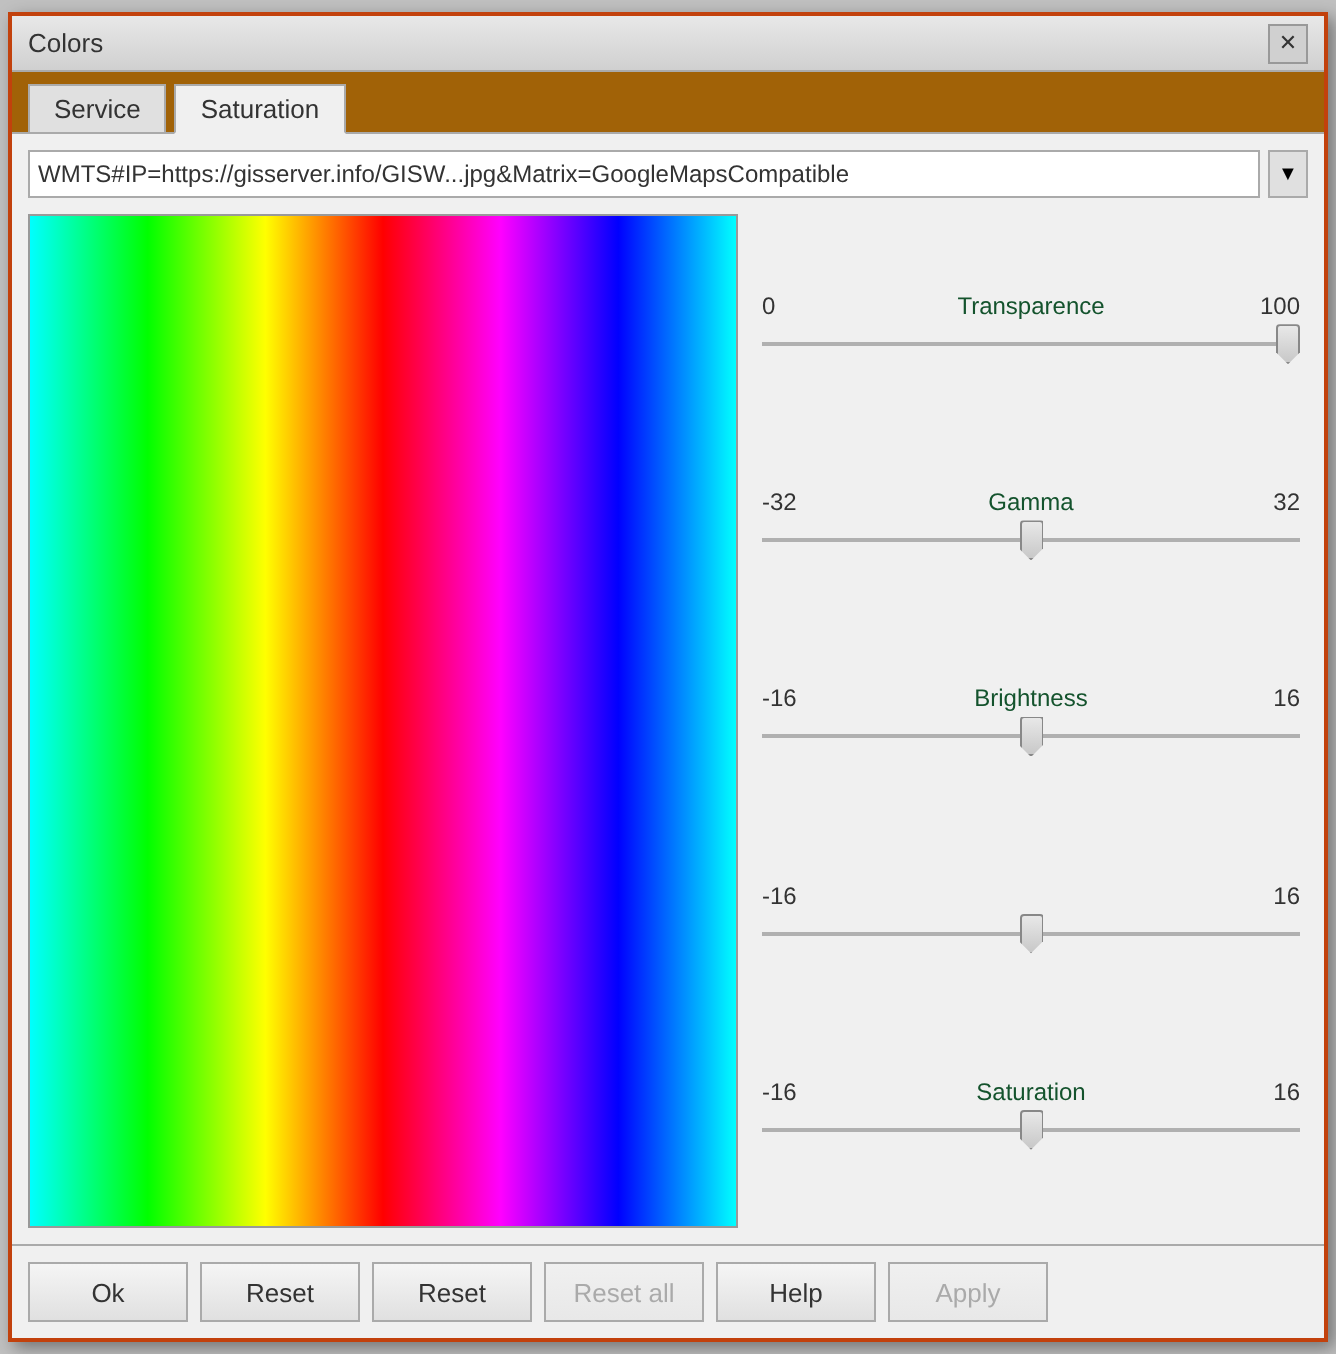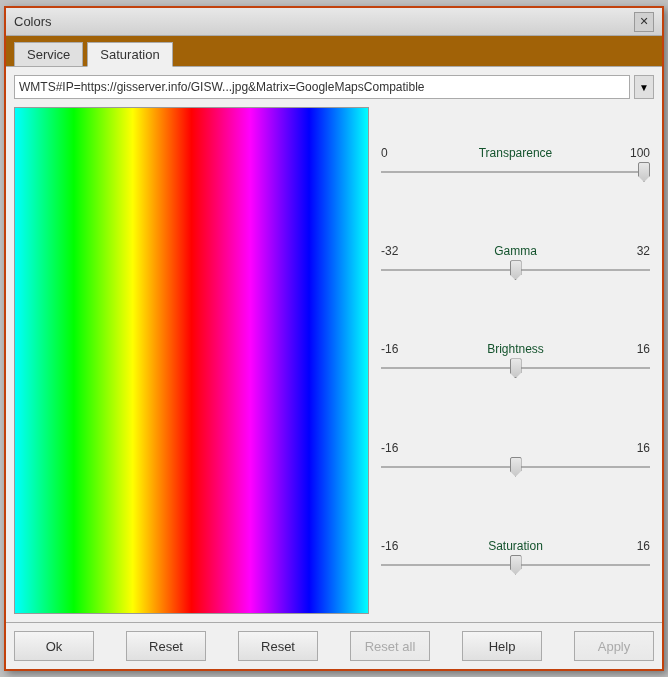--- a/index.html
+++ b/index.html
@@ -207,21 +207,21 @@
       border-radius: 2px;
       cursor: pointer;
     }
 
     .footer {
       display: flex;
       padding: 8px;
       gap: 6px;
       border-top: 1px solid #aaa;
       background: #f0f0f0;
-      justify-content: space-between;
+      justify-content: flex-start;
       align-items: center;
     }
 
     .footer-btn {
       height: 30px;
       min-width: 80px;
       background: linear-gradient(to bottom, #f5f5f5, #e0e0e0);
       border: 1px solid #aaa;
       cursor: pointer;
       font-size: 13px;

